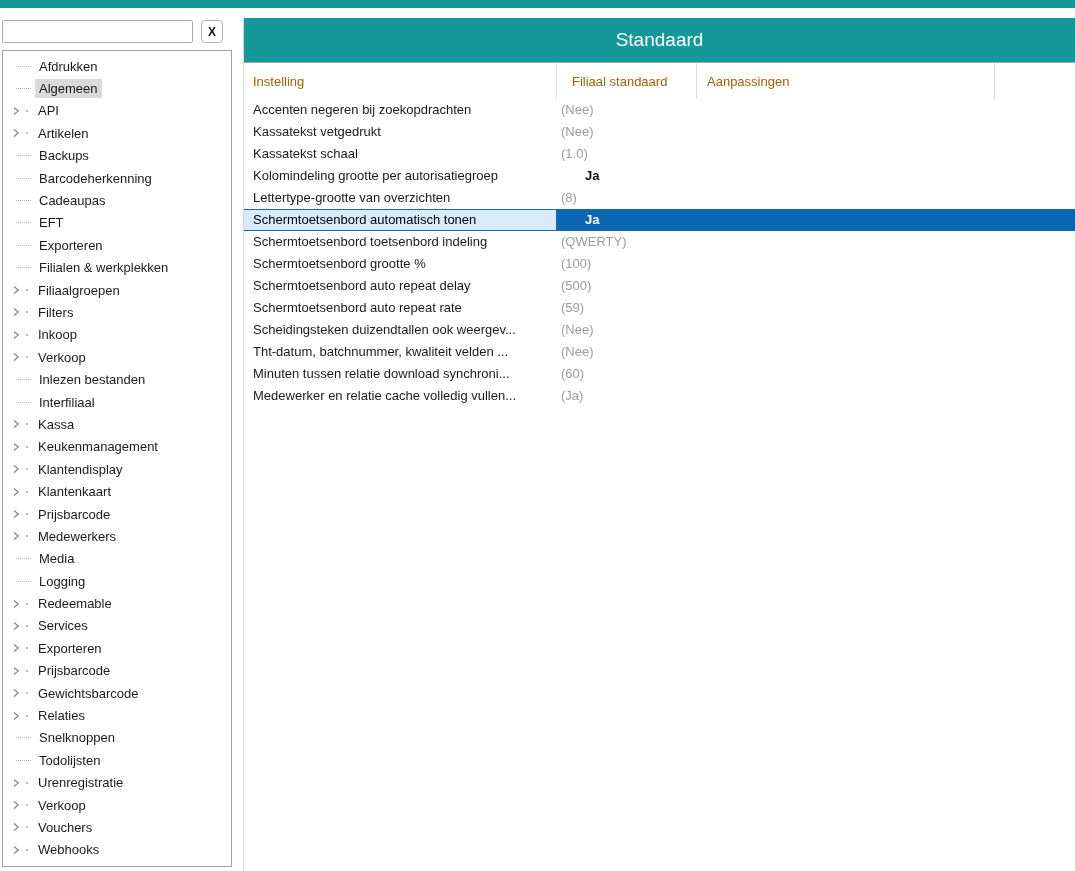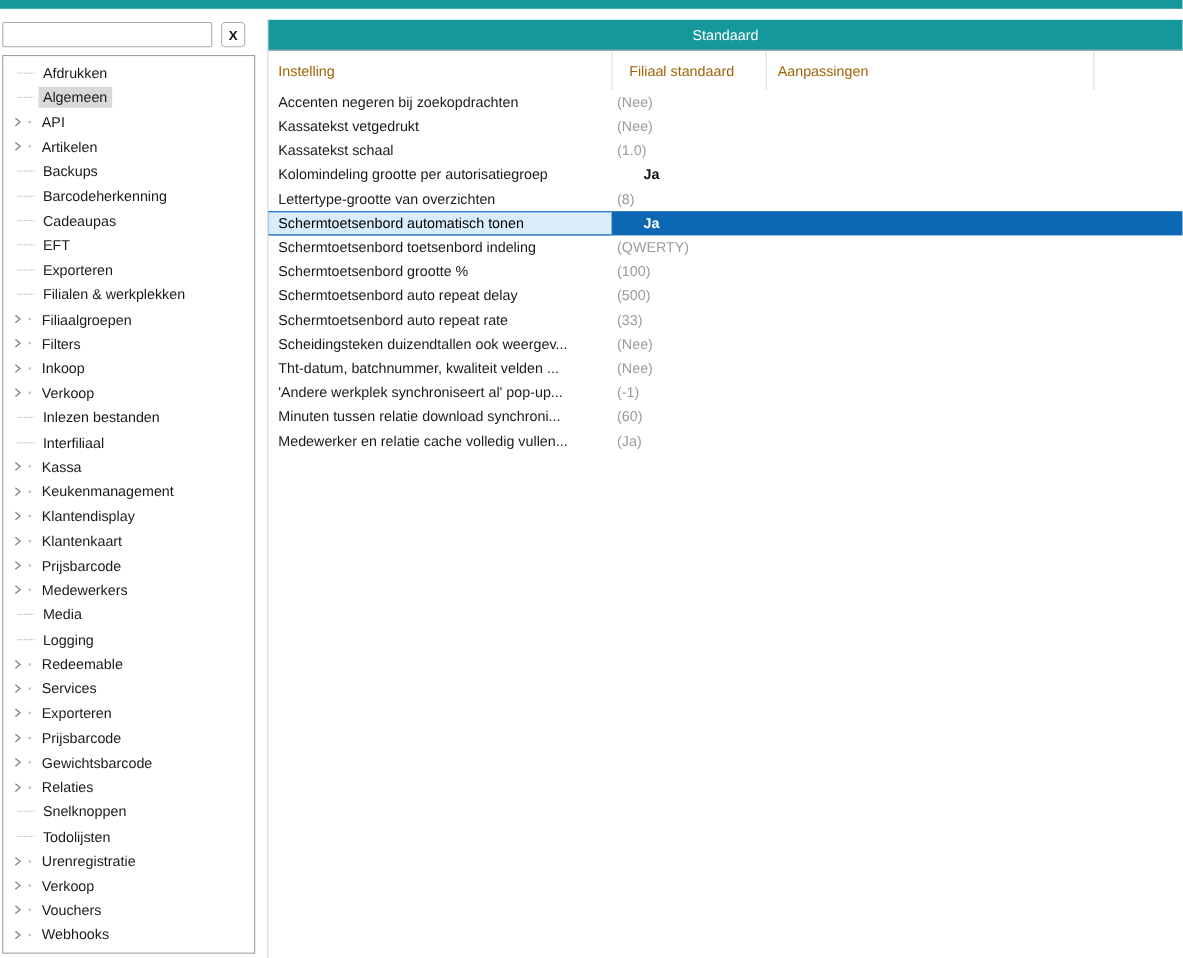--- a/index.html
+++ b/index.html
@@ -40,23 +40,23 @@
   .leaf-dots { margin-left:13px; width:15px; border-top:1px dotted #b2b2b2; margin-right:4px; flex:0 0 15px; }
   .tree-label { padding:2px 4px; color:#1a1a1a; }
   .tree-item.selected .tree-label { background:var(--tree-sel,#d9d9d9); }
 
   
   .main-panel {
     position:absolute; left:243px; top:18px; width:832px; height:853px;
     border-left:1px solid #d6d6d6; background:#fff;
   }
   .main-header {
-    height:28px; background:var(--teal,#14989a); color:#ffffff;
+    height:45px; background:var(--teal,#14989a); color:#ffffff;
     display:flex; align-items:center; justify-content:center;
-    border-bottom:1px solid #9aa7b0; font-size:13px;
+    border-bottom:1px solid #9aa7b0; font-size:19px;
   }
   .grid-header { height:36px; display:flex; align-items:stretch; }
   .grid-header .hcell { display:flex; align-items:center; color:#a16207; }
   .hcell.c-name  { width:312px; padding-left:9px; }
   .hcell.c-value { width:140px; padding-left:15px; border-left:1px solid #dcdcdc; }
   .hcell.c-aanp  { width:298px; padding-left:10px; border-left:1px solid #dcdcdc; }
   .hcell.c-rest  { flex:1; border-left:1px solid #dcdcdc; }
 
   .grid-row { height:22px; line-height:22px; display:flex; white-space:nowrap; }
   .cell { overflow:hidden; }
@@ -360,43 +360,37 @@
         <div class="cell c-rest"></div>
       </div>
       <div class="grid-row">
         <div class="cell c-name">Schermtoetsenbord auto repeat delay</div>
         <div class="cell c-value default">(500)</div>
         <div class="cell c-aanp"></div>
         <div class="cell c-rest"></div>
       </div>
       <div class="grid-row">
         <div class="cell c-name">Schermtoetsenbord auto repeat rate</div>
-        <div class="cell c-value default">(33)</div>
+        <div class="cell c-value default">(59)</div>
         <div class="cell c-aanp"></div>
         <div class="cell c-rest"></div>
       </div>
       <div class="grid-row">
         <div class="cell c-name">Scheidingsteken duizendtallen ook weergev...</div>
         <div class="cell c-value default">(Nee)</div>
         <div class="cell c-aanp"></div>
         <div class="cell c-rest"></div>
       </div>
       <div class="grid-row">
         <div class="cell c-name">Tht-datum, batchnummer, kwaliteit velden ...</div>
         <div class="cell c-value default">(Nee)</div>
         <div class="cell c-aanp"></div>
         <div class="cell c-rest"></div>
       </div>
       <div class="grid-row">
-        <div class="cell c-name">'Andere werkplek synchroniseert al' pop-up...</div>
-        <div class="cell c-value default">(-1)</div>
-        <div class="cell c-aanp"></div>
-        <div class="cell c-rest"></div>
-      </div>
-      <div class="grid-row">
         <div class="cell c-name">Minuten tussen relatie download synchroni...</div>
         <div class="cell c-value default">(60)</div>
         <div class="cell c-aanp"></div>
         <div class="cell c-rest"></div>
       </div>
       <div class="grid-row">
         <div class="cell c-name">Medewerker en relatie cache volledig vullen...</div>
         <div class="cell c-value default">(Ja)</div>
         <div class="cell c-aanp"></div>
         <div class="cell c-rest"></div>

